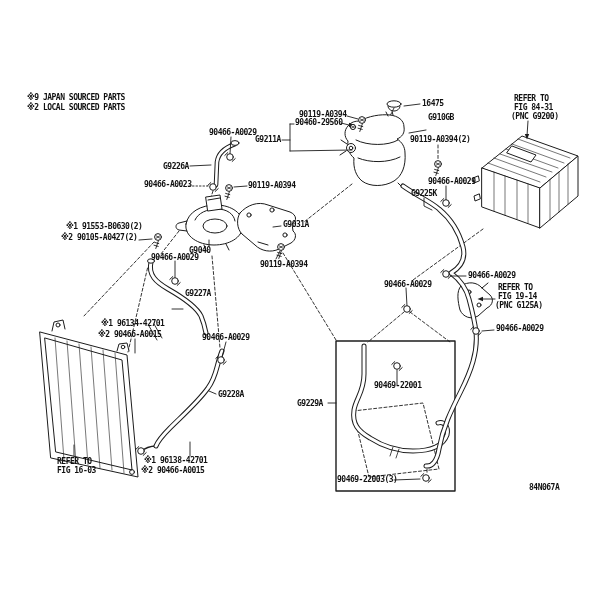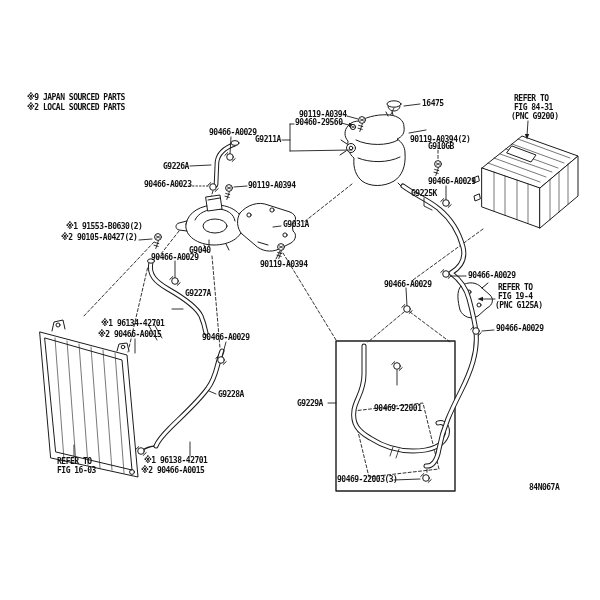--- a/index.html
+++ b/index.html
@@ -245,21 +245,21 @@
   </g>
 </svg>
 
 <div class="lbl" style="left:27px;top:94px">※9 JAPAN SOURCED PARTS</div>
 <div class="lbl" style="left:27px;top:104px">※2 LOCAL SOURCED PARTS</div>
 
 <div class="lbl" style="left:299px;top:111px">90119-A0394</div>
 <div class="lbl" style="left:422px;top:100px">16475</div>
 <div class="lbl" style="left:295px;top:119px">90460-29560</div>
 <div class="lbl" style="left:255px;top:136px">G9211A</div>
-<div class="lbl" style="left:428px;top:143px">G910GB</div>
+<div class="lbl" style="left:428px;top:114px">G910GB</div>
 <div class="lbl" style="left:410px;top:136px">90119-A0394(2)</div>
 <div class="lbl" style="left:209px;top:129px">90466-A0029</div>
 <div class="lbl" style="left:163px;top:163px">G9226A</div>
 <div class="lbl" style="left:144px;top:181px">90466-A0023</div>
 <div class="lbl" style="left:248px;top:182px">90119-A0394</div>
 <div class="lbl" style="left:428px;top:178px">90466-A0029</div>
 <div class="lbl" style="left:411px;top:190px">G9225K</div>
 <div class="lbl" style="left:66px;top:223px">※1 91553-B0630(2)</div>
 <div class="lbl" style="left:61px;top:234px">※2 90105-A0427(2)</div>
 <div class="lbl" style="left:283px;top:221px">G9031A</div>
@@ -268,29 +268,29 @@
 <div class="lbl" style="left:260px;top:261px">90119-A0394</div>
 <div class="lbl" style="left:468px;top:272px">90466-A0029</div>
 <div class="lbl" style="left:384px;top:281px">90466-A0029</div>
 <div class="lbl" style="left:185px;top:290px">G9227A</div>
 <div class="lbl" style="left:101px;top:320px">※1 96134-42701</div>
 <div class="lbl" style="left:98px;top:331px">※2 90466-A0015</div>
 <div class="lbl" style="left:496px;top:325px">90466-A0029</div>
 <div class="lbl" style="left:202px;top:334px">90466-A0029</div>
 <div class="lbl" style="left:218px;top:391px">G9228A</div>
 <div class="lbl" style="left:297px;top:400px">G9229A</div>
-<div class="lbl" style="left:374px;top:405px">90469-22001</div>
+<div class="lbl" style="left:374px;top:382px">90469-22001</div>
 <div class="lbl" style="left:337px;top:476px">90469-22003(3)</div>
 <div class="lbl" style="left:144px;top:457px">※1 96138-42701</div>
 <div class="lbl" style="left:141px;top:467px">※2 90466-A0015</div>
 
 <div class="lbl" style="left:514px;top:95px">REFER TO</div>
 <div class="lbl" style="left:514px;top:104px">FIG 84-31</div>
 <div class="lbl" style="left:511px;top:113px">(PNC G9200)</div>
 
 <div class="lbl" style="left:498px;top:284px">REFER TO</div>
-<div class="lbl" style="left:498px;top:293px">FIG 19-4</div>
+<div class="lbl" style="left:498px;top:293px">FIG 19-14</div>
 <div class="lbl" style="left:495px;top:302px">(PNC G125A)</div>
 
 <div class="lbl" style="left:57px;top:458px">REFER TO</div>
 <div class="lbl" style="left:57px;top:467px">FIG 16-03</div>
 
 <div class="lbl" style="left:529px;top:484px">84N067A</div>
 
 </body></html>

